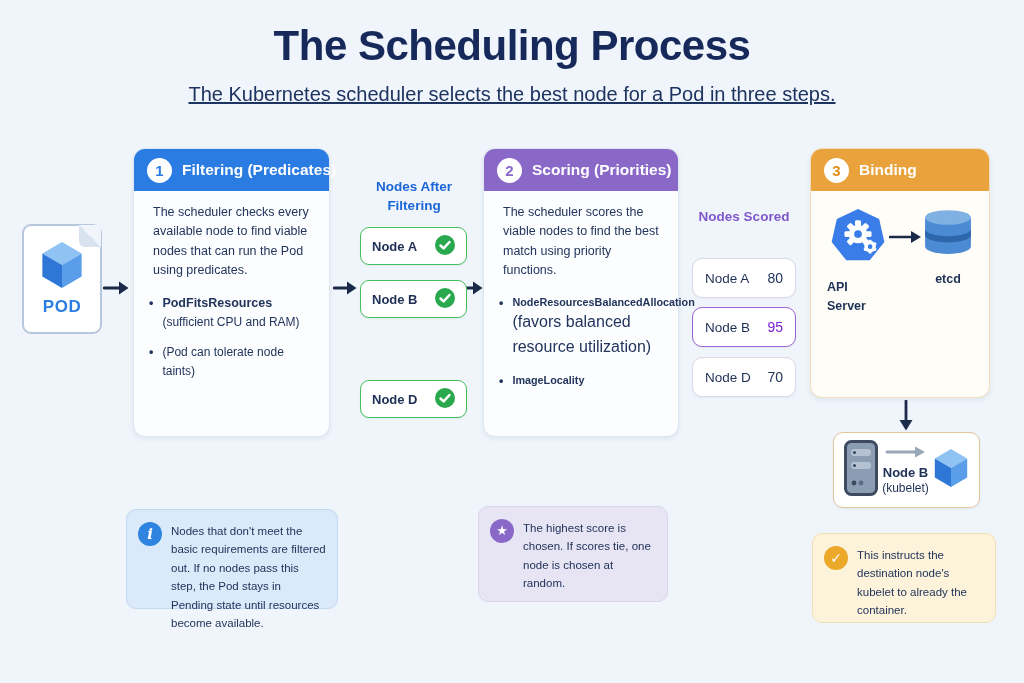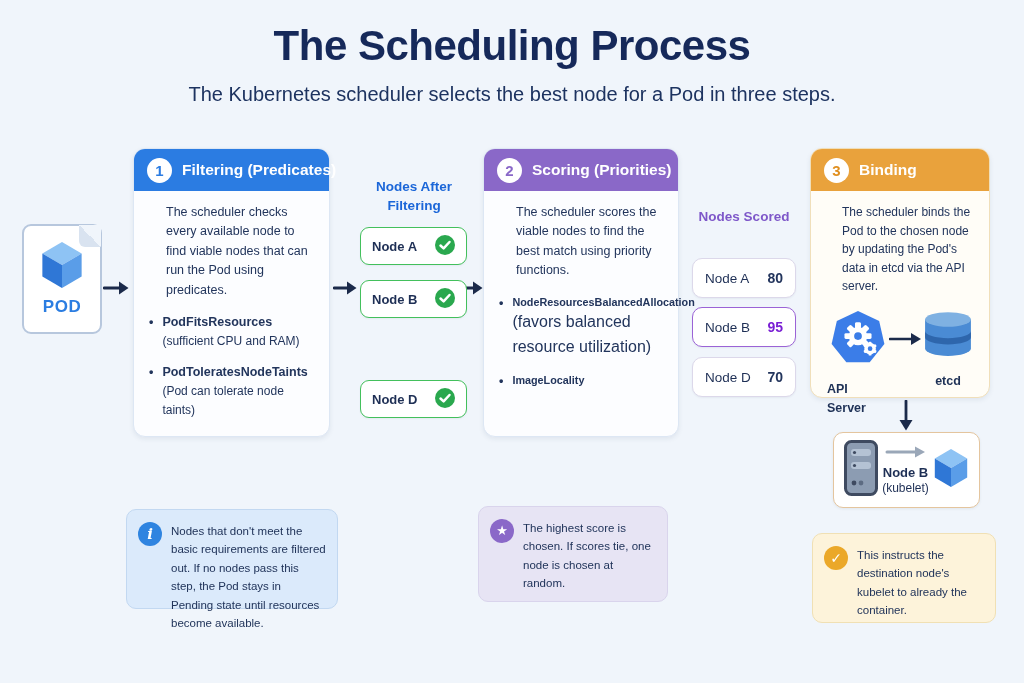--- a/index.html
+++ b/index.html
@@ -1,20 +1,20 @@
 <!DOCTYPE html>
 <html><head>
 <meta charset="utf-8">
 <style>
   html,body{margin:0;padding:0;}
   body{width:1024px;height:683px;background:#f0f5fb;font-family:"Liberation Sans",sans-serif;color:#20345c;position:relative;overflow:hidden;}
   .stage{position:absolute;inset:0;}
 
   .title{position:absolute;top:22px;left:0;width:100%;text-align:center;font-size:42px;font-weight:bold;color:#16295a;margin:0;letter-spacing:-0.5px;}
-  .subtitle{position:absolute;top:83px;left:0;width:100%;text-align:center;font-size:20px;color:#1d3360;}
+  .subtitle{position:absolute;top:83px;left:0;width:100%;text-align:center;font-size:20px;color:#1d3360;text-decoration:underline;}
 
   
   .pod-doc{position:absolute;left:22px;top:224px;width:80px;height:110px;background:#fff;border:2px solid #b7c7dd;border-radius:9px;box-sizing:border-box;display:flex;flex-direction:column;align-items:center;justify-content:center;gap:4px;}
   .pod-doc .fold{position:absolute;top:-1px;right:-1px;width:22px;height:22px;background:linear-gradient(225deg,#f0f5fb 50%,#d9e3f0 50%);border-bottom-left-radius:6px;}
   .pod-label{color:#2b7de1;font-weight:bold;font-size:17px;letter-spacing:0.5px;}
 
   
   .arr{position:absolute;}
 
   
@@ -25,21 +25,21 @@
   .card-header{height:42px;border-radius:11px 11px 0 0;display:flex;align-items:center;gap:10px;padding:0 13px;}
   .card-filtering .card-header{background:#2b7ce2;}
   .card-scoring .card-header{background:#8a68c8;}
   .card-binding .card-header{background:#e9a23c;}
   .badge{width:25px;height:25px;border-radius:50%;background:#fff;display:flex;align-items:center;justify-content:center;font-weight:bold;font-size:15px;flex:none;}
   .card-filtering .badge{color:#2b7ce2;}
   .card-scoring .badge{color:#8a68c8;}
   .card-binding .badge{color:#e08f1f;}
   .card-title{color:#fff;font-weight:bold;font-size:15.5px;white-space:nowrap;}
   .card-body{padding:12px 15px 10px 15px;font-size:12.5px;line-height:1.55;color:#22355c;}
-  .desc{margin:0 0 13px 17px;}
+  .desc{margin:0 0 13px 4px;}
   .bullet{display:flex;gap:9px;margin-bottom:12px;}
   .bullet .bdot::before{content:"•";font-weight:bold;}
   .bullet-name{font-weight:bold;display:block;}
   .card-scoring .bullet-name{font-size:10.8px;}
   .bullet-detail{display:block;font-size:12px;}
   .card-scoring .bullet-detail{font-size:16px;}
   .card-binding .card-body{font-size:12px;padding:12px 14px;}
 
   
   .bind-icons{display:flex;align-items:flex-start;justify-content:space-between;margin-top:4px;padding:0 2px;}
@@ -51,21 +51,21 @@
   .col-heading{position:absolute;text-align:center;font-weight:bold;font-size:13.5px;line-height:1.4;}
   .heading-filter{left:358px;top:178px;width:112px;color:#1b66d8;}
   .heading-scored{left:696px;top:208px;width:96px;color:#7e57c9;}
   .fnode{position:absolute;left:360px;width:107px;height:38px;background:#fff;border-radius:9px;box-sizing:border-box;display:flex;align-items:center;justify-content:space-between;padding:0 11px;font-size:13px;font-weight:bold;color:#1e2f55;box-shadow:0 1px 2px rgba(30,50,90,.06);}
   .fnode.pass{border:1.5px solid #43c05c;}
   .fnode.fail{border:1.5px solid #e8504a;}
   .fnode-a{top:227px;} .fnode-b{top:280px;} .fnode-c{top:330px;} .fnode-d{top:380px;}
 
   
   .snode{position:absolute;left:692px;width:104px;height:40px;background:#fff;border:1.5px solid #dcd8ea;border-radius:10px;box-sizing:border-box;display:flex;align-items:center;justify-content:space-between;padding:0 12px;font-size:13.5px;color:#1e2f55;box-shadow:0 1px 2px rgba(30,50,90,.06);}
-  .snode .score{font-weight:bold;font-size:14px;color:#22345c;}
+  .snode .score{font-weight:normal;font-size:14px;color:#22345c;}
   .snode.selected{border-color:#9b63d6;}
   .snode.selected .score{color:#7a1fd4;}
   .snode-a{top:258px;} .snode-b{top:307px;} .snode-d{top:357px;}
 
   
   .kubelet-box{position:absolute;left:833px;top:432px;width:147px;height:76px;background:#fff;border:1.5px solid #e4c59e;border-radius:10px;box-sizing:border-box;display:flex;align-items:center;justify-content:space-between;padding:0 10px;box-shadow:0 1px 3px rgba(30,50,90,.07);}
   .kubelet-mid{display:flex;flex-direction:column;align-items:center;line-height:1.25;}
   .kubelet-node{font-weight:bold;font-size:13px;color:#1e2f55;}
   .kubelet-role{font-size:12px;color:#1e2f55;}
 
@@ -134,21 +134,20 @@
       <div class="bullet">
         <span class="bdot"></span>
         <span>
           <span class="bullet-name">PodFitsResources</span>
           <span class="bullet-detail">(sufficient CPU and RAM)</span>
         </span>
       </div>
       <div class="bullet">
         <span class="bdot"></span>
         <span>
-          <span class="bullet-name">PodToleratesNodeTaints</span>
           <span class="bullet-detail">(Pod can tolerate node taints)</span>
         </span>
       </div>
     </div>
   </div>
 
   <div class="col-heading heading-filter">Nodes After Filtering</div>
 
   <div class="fnode pass fnode-a">
     <span>Node A</span>
@@ -209,21 +208,20 @@
     <span>Node D</span>
     <span class="score">70</span>
   </div>
 
   <div class="step-card card-binding">
     <div class="card-header">
       <span class="badge">3</span>
       <span class="card-title">Binding</span>
     </div>
     <div class="card-body">
-      <p class="desc">The scheduler binds the Pod to the chosen node by updating the Pod's data in etcd via the API server.</p>
       <div class="bind-icons">
         <div class="icon-col">
           <span>
             <svg width="58" height="58" viewBox="0 0 60 60">
               <polygon points="30,2 51.9,12.5 57.3,36.2 42.1,55.2 17.9,55.2 2.7,36.2 8.1,12.5" fill="#3b7de8"></polygon>
               <g fill="#fff">
                 <rect x="27" y="14" width="6" height="9" rx="1.5"></rect>
                 <rect x="27" y="33" width="6" height="9" rx="1.5" transform="rotate(180 30 28)"></rect>
                 <rect x="27" y="14" width="6" height="9" rx="1.5" transform="rotate(45 30 28)"></rect>
                 <rect x="27" y="14" width="6" height="9" rx="1.5" transform="rotate(90 30 28)"></rect>

